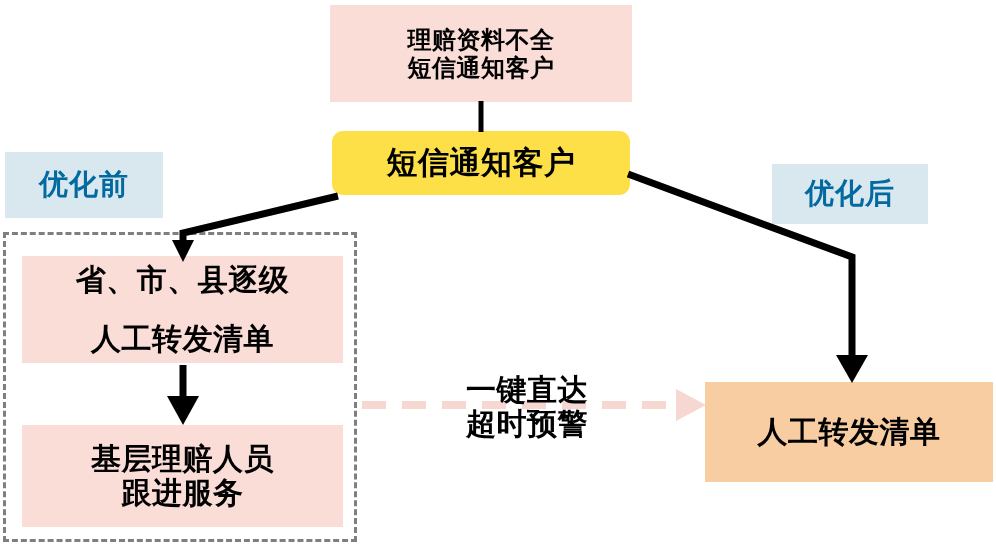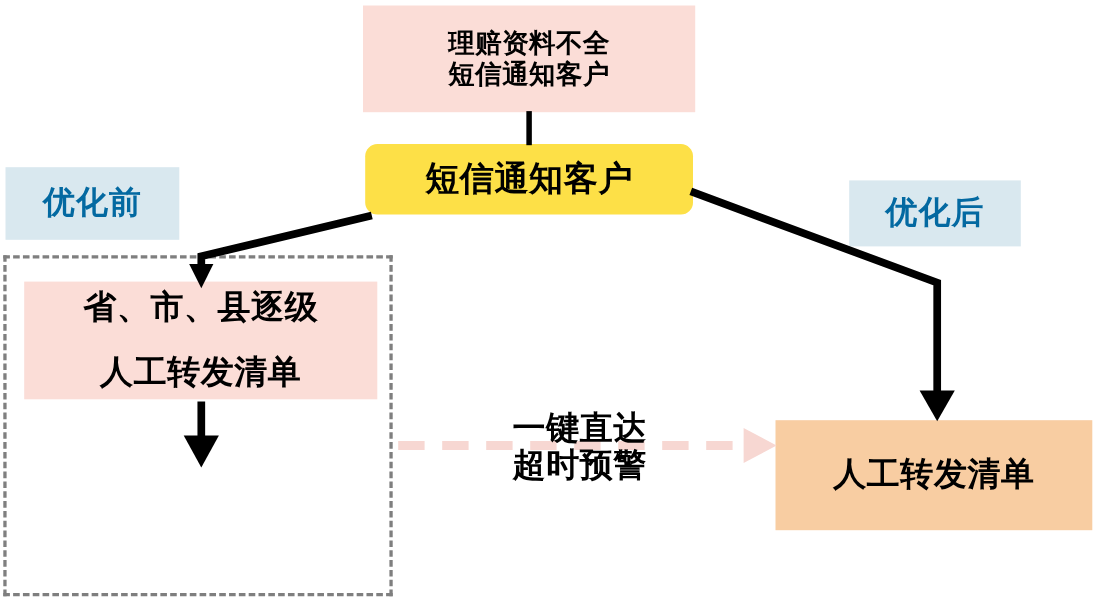--- a/index.html
+++ b/index.html
@@ -192,20 +192,24 @@
 
   <div class="section-label" id="label-after">
     <span>优化后</span>
   </div>
 
   <div class="node" id="node-manual">
     <span class="line">省、市、县逐级</span>
     <span class="line">人工转发清单</span>
   </div>
 
+  <div class="node" id="node-followup">
+    <span class="line">基层理赔人员</span>
+    <span class="line">跟进服务</span>
+  </div>
 
   <div id="caption-benefit">
     <span class="line">一键直达</span>
     <span class="line">超时预警</span>
   </div>
 
   <div class="node" id="node-direct">
     <span class="line">人工转发清单</span>
   </div>
 

